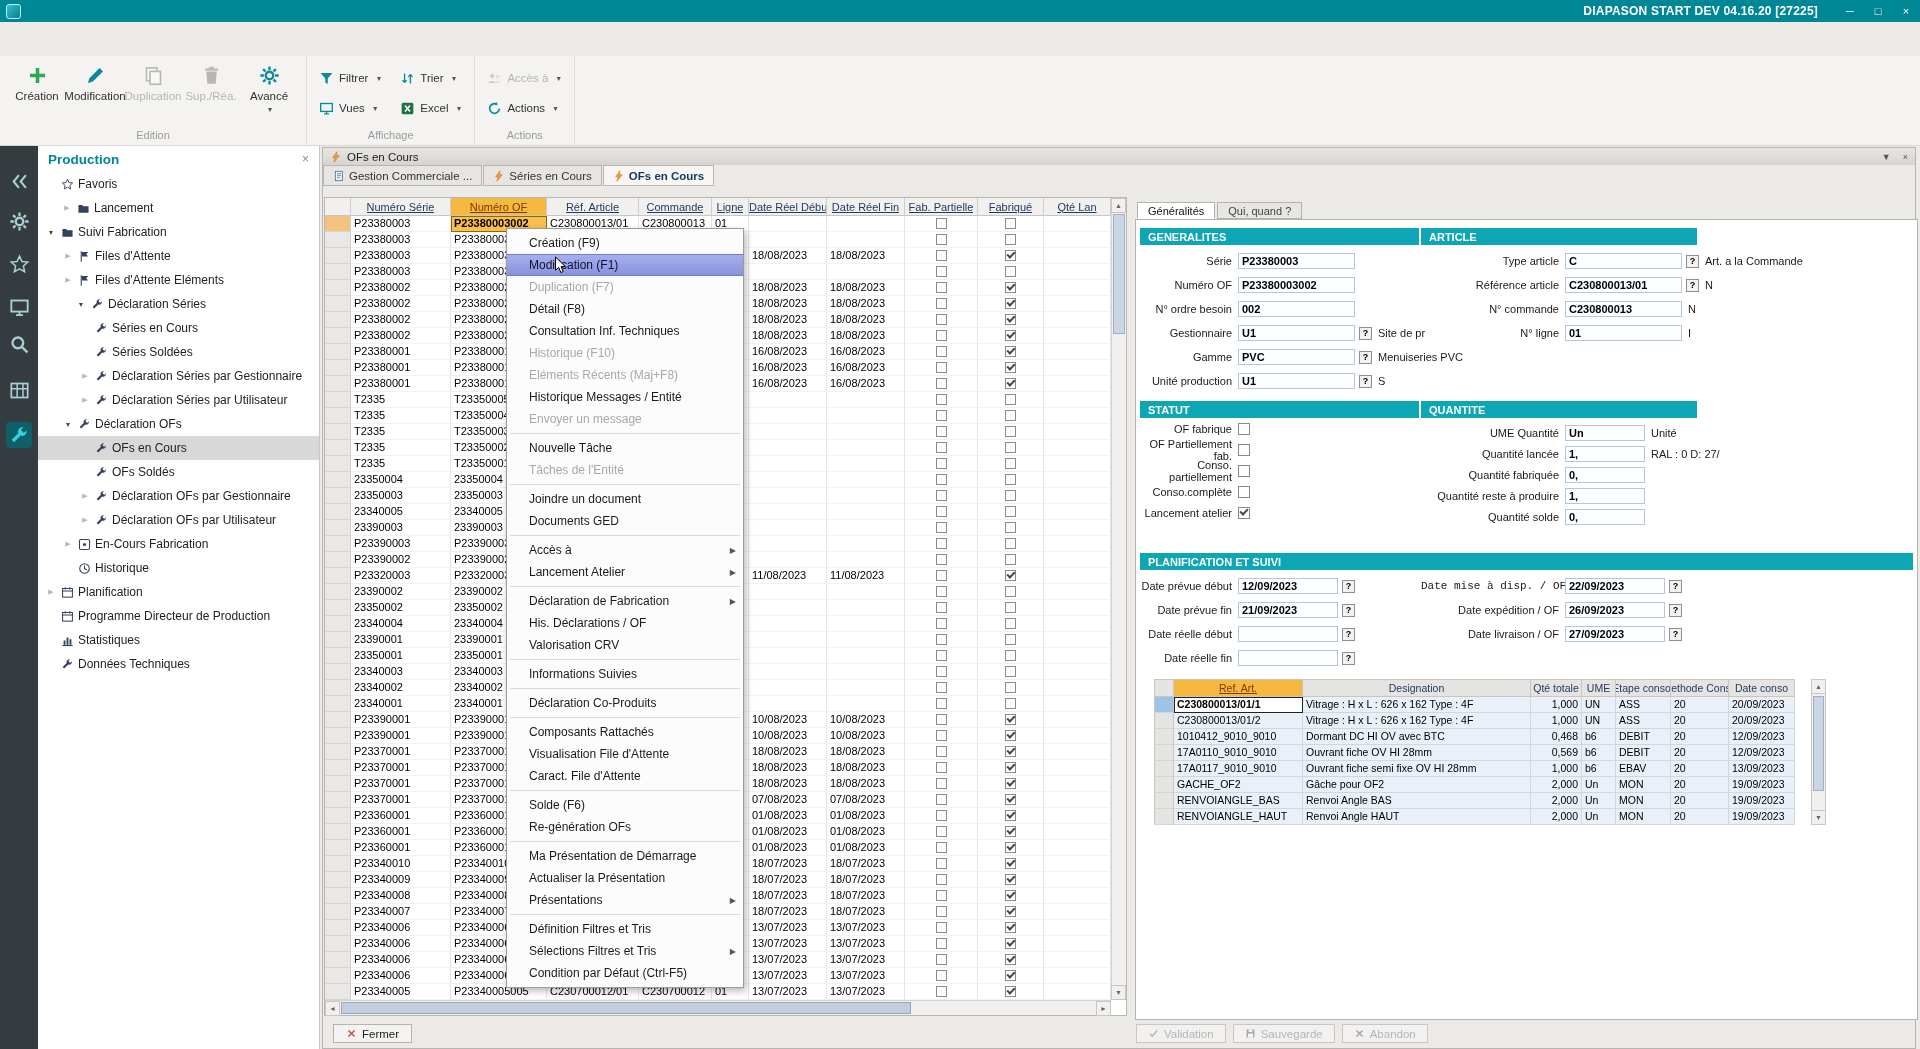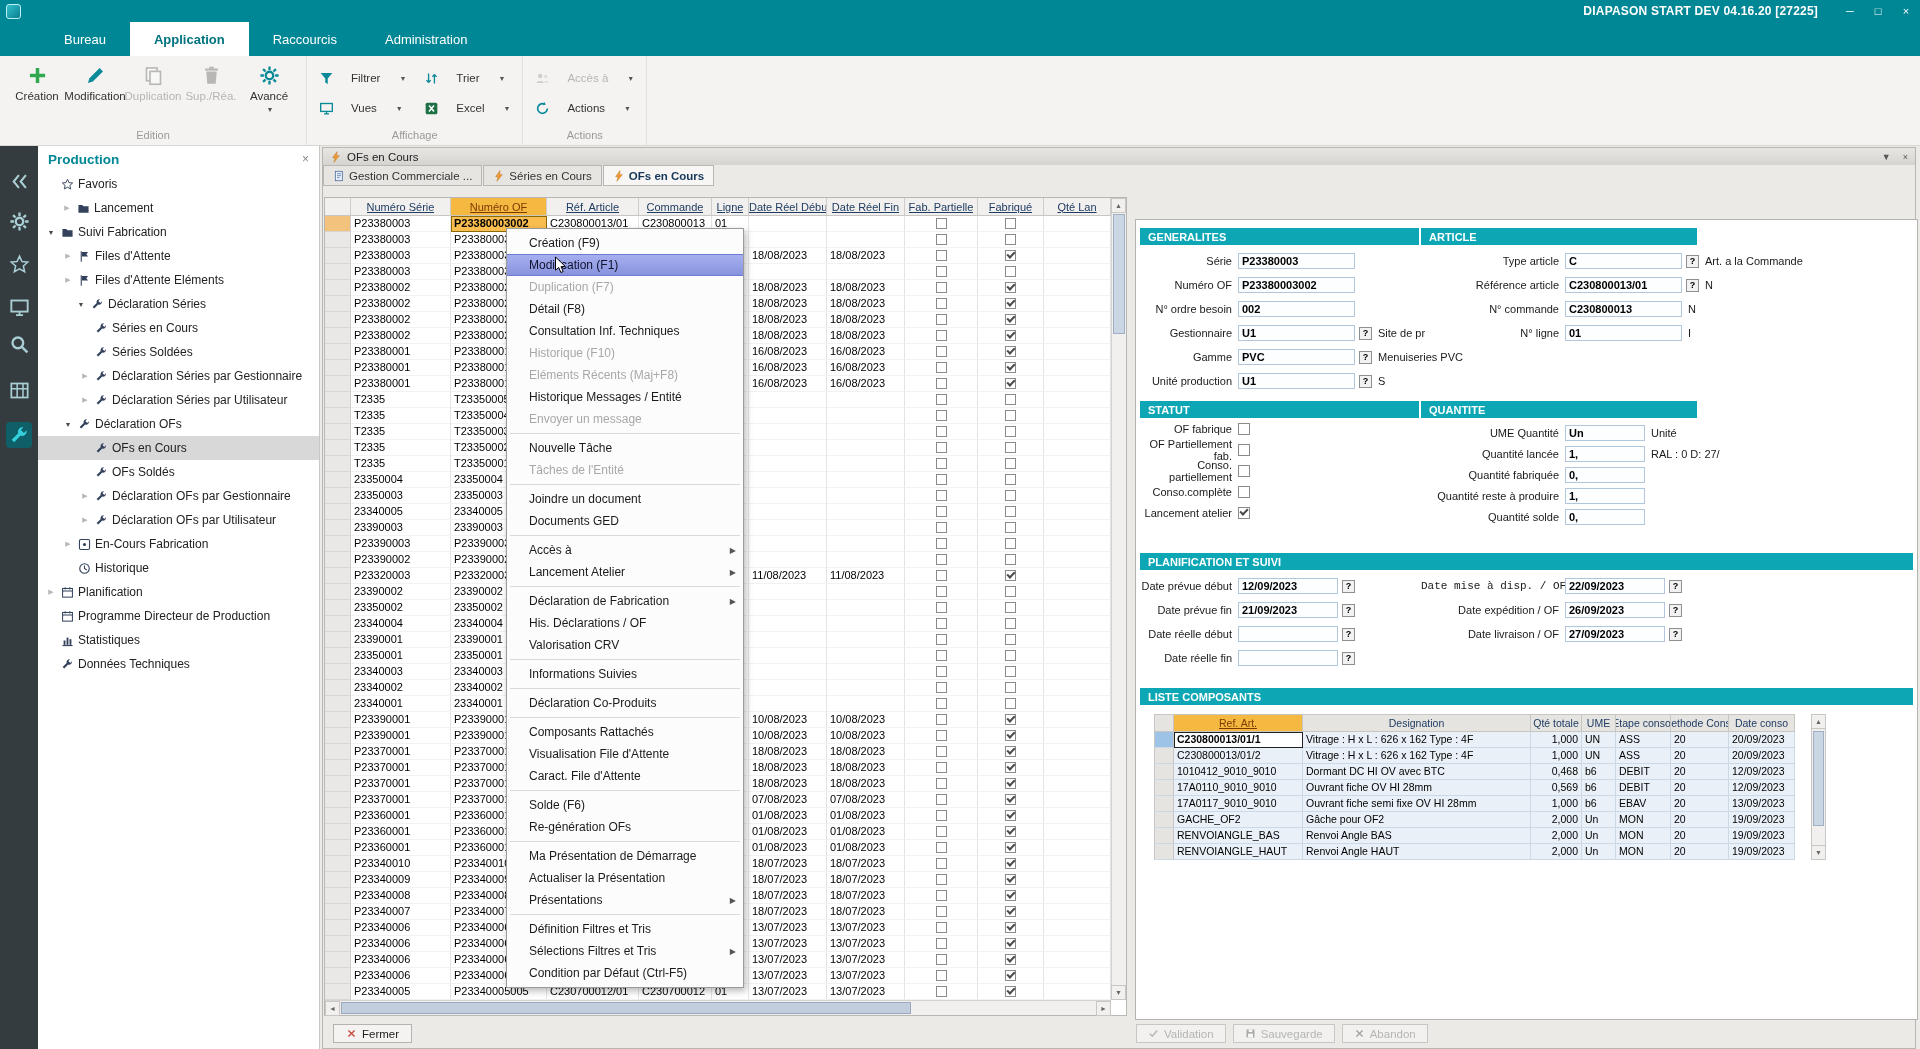--- a/index.html
+++ b/index.html
@@ -21,21 +21,21 @@
 
 #ribbon{position:absolute;left:0;top:56px;right:0;height:90px;background:#F4F3F1;border-bottom:1px solid #D9D7D4;display:flex;}
 .rgroup{display:flex;flex-direction:column;border-right:1px solid #E2E0DD;}
 .rbody{flex:1;display:flex;padding:4px 8px 0;}
 .rbody.grid2{display:grid;grid-template-columns:auto auto;grid-auto-rows:26px;column-gap:10px;row-gap:4px;padding-top:9px;align-items:center;}
 .rbody.stack{display:grid;grid-template-columns:auto;grid-auto-rows:26px;row-gap:4px;padding-top:9px;align-items:center;}
 .glabel{height:16px;text-align:center;color:#9A9A9A;font-size:11px;}
 .bigbtn{width:58px;display:flex;flex-direction:column;align-items:center;padding-top:5px;gap:4px;font-size:11.5px;color:#333;}
 .bigbtn .icn{color:#0A8A99;}
 .bigbtn .icn svg{width:21px;height:21px;}
-.smallbtn{display:flex;align-items:center;gap:17px;font-size:11.5px;color:#333;height:24px;padding:0 4px;}
+.smallbtn{display:flex;align-items:center;gap:5px;font-size:11.5px;color:#333;height:24px;padding:0 4px;}
 .smallbtn .icn{color:#0A8A99;}
 .disabled{color:#B5B5B5 !important;}
 .disabled .icn{filter:grayscale(1);opacity:.45;}
 .dd{font-size:7px;color:#555;margin-left:2px;}
 .rlbl{white-space:nowrap;}
 
 #main{position:absolute;left:0;top:146px;right:0;bottom:0;display:flex;}
 #iconstrip{width:38px;background:#343C40;position:relative;flex:none;}
 .strbtn{position:absolute;left:6px;width:26px;height:26px;display:flex;align-items:center;justify-content:center;color:#A9CED4;}
 .strbtn svg{width:21px;height:21px;}
@@ -141,26 +141,20 @@
 
 <div id="app">
   <div id="titlebar">
     <div class="appicon"></div>
     <div class="tspacer"></div>
     <span id="apptitle">DIAPASON START DEV 04.16.20 [27225]</span>
     <div class="wbtn">─</div>
     <div class="wbtn">□</div>
     <div class="wbtn">×</div>
   </div>
-  <div id="menubar">
-      <div class="mtab">Bureau</div>
-      <div class="mtab active">Application</div>
-      <div class="mtab">Raccourcis</div>
-      <div class="mtab">Administration</div>
-    </div>
   <div id="ribbon">
       <div class="rgroup">
         <div class="rbody ">
           <div class="bigbtn">
             <span class="icn">
               <svg viewBox="0 0 18 18">
                 <path d="M9 2.5v13M2.5 9h13" stroke="#2FA84F" stroke-width="3" fill="none"></path>
               </svg>
             </span>
             <span class="rlbl">Création</span>
@@ -1458,20 +1452,24 @@
           <div class="vthumb"></div>
           <div class="sarrow" style="bottom:0;right:0;">▼</div>
         </div>
         <div id="hscroll">
           <div class="sarrow" style="left:0;top:0;">◄</div>
           <div class="hthumb"></div>
           <div class="sarrow" style="right:0;top:0;">►</div>
         </div>
       </div>
       <div id="detailpanel">
+        <div id="dtabs">
+            <div class="dtab active">Généralités</div>
+            <div class="dtab">Qui, quand ?</div>
+          </div>
         <div id="dbody">
           <div class="cols2">
             <div class="colL">
               <div class="secbar">GENERALITES</div>
               <div id="gen-fields">
                   <div class="frow">
                     <span class="flabel" style="width: 92px;">Série</span>
                     <span class="fbox" style="width: 117px;">P23380003</span>
                   </div>
                   <div class="frow">
@@ -1619,21 +1617,20 @@
                   <span class="fbox" style="width: 100px;">26/09/2023</span>
                   <span class="fhelp">?</span>
                 </div>
                 <div class="frow">
                   <span class="flabel" style="width: 138px;">Date livraison / OF</span>
                   <span class="fbox" style="width: 100px;">27/09/2023</span>
                   <span class="fhelp">?</span>
                 </div>
               </div>
           </div>
-          <div class="secbar mt18">LISTE COMPOSANTS</div>
           <div id="comptable">
             <div id="comphead">
                 <div class="ch csel" style="width: 20px;"></div>
                 <div class="ch sortsel" style="width: 129px;">Ref. Art.</div>
                 <div class="ch" style="width: 228px;">Designation</div>
                 <div class="ch" style="width: 51px;">Qté totale</div>
                 <div class="ch" style="width: 34px;">UME</div>
                 <div class="ch" style="width: 55px;">Etape conso.</div>
                 <div class="ch" style="width: 58px;">Methode Conso</div>
                 <div class="ch" style="width: 66px;">Date conso</div>

